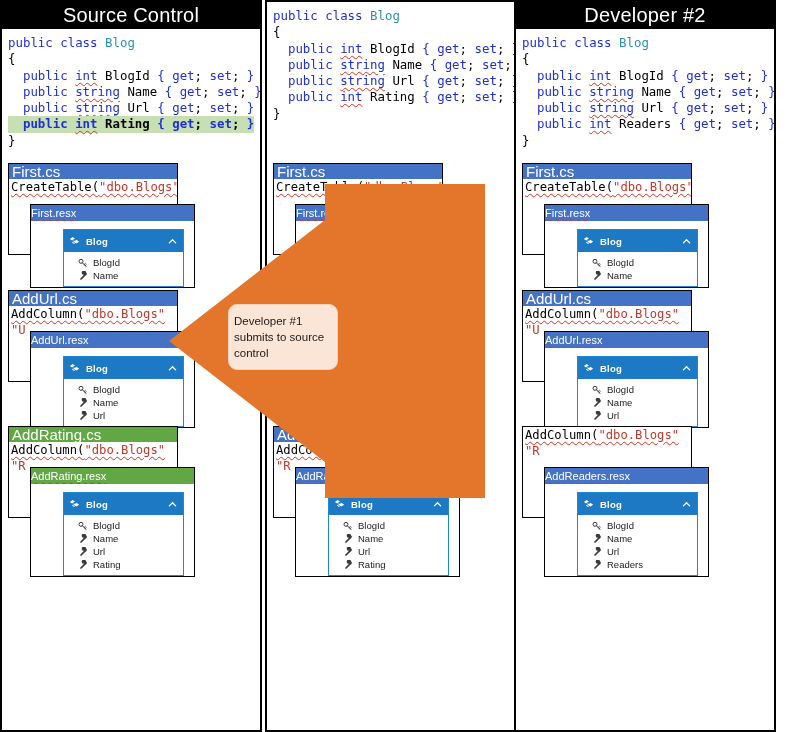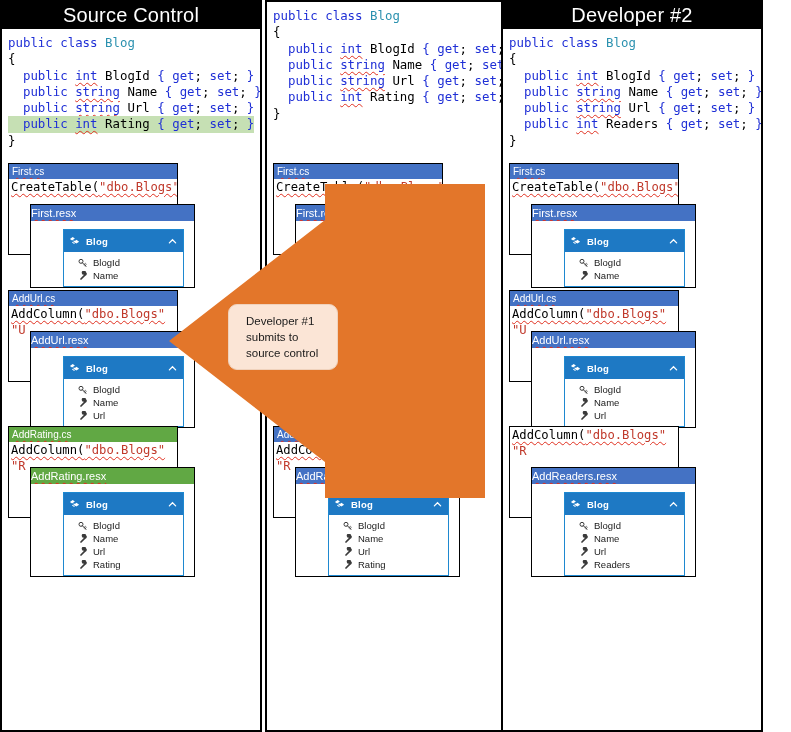--- a/index.html
+++ b/index.html
@@ -14,21 +14,21 @@
   
   .col{
     position:absolute;top:0;height:732px;
     background:#ffffff;
     border:2px solid #000000;
     box-sizing:border-box;
     overflow:hidden;
   }
   .col-0{left:0;width:262px;}
   .col-1{left:265px;width:262px;}
-  .col-2{left:501px;width:262px;}
+  .col-2{left:514px;width:262px;}
 
   .col-title{
     height:27px;line-height:27px;
     background:#000000;color:#ffffff;
     text-align:center;
     font-size:20px;
     letter-spacing:.2px;
     font-family:"Liberation Sans", sans-serif;
   }
 
@@ -38,21 +38,21 @@
     font-size:12.4px;
     line-height:16.3px;
     color:#000000;
     padding:6px 0 0 6px;
     white-space:pre;
     height:130px;
     box-sizing:border-box;
   }
   .kw{color:#1f2fd6;}
   .type-name{color:#2b91af;}
-  .hl{background:#c6e0b4;display:inline-block;}
+  .hl{background:#c6e0b4;display:inline-block;font-weight:bold;}
   .sq{
     text-decoration:underline;
     text-decoration-style:wavy;
     text-decoration-color:#e03020;
     text-decoration-thickness:1px;
     text-underline-offset:2px;
     margin-top:16px;
   }
 
   
@@ -61,21 +61,21 @@
   .cs-card{
     position:absolute;left:0;top:0;
     width:170px;
     background:#ffffff;
     border:1.5px solid #000000;
     box-sizing:border-box;
   }
   .cs-head{
     height:15px;line-height:15px;
     padding-left:3px;
-    font-size:10px;
+    font-size:15px;
     color:#ffffff;
     background:#4472c4;
     font-family:"Liberation Sans", sans-serif;
     white-space:nowrap;
     overflow:hidden;
   }
   .cs-head.green{background:#61a844;}
   .cs-head .u{
     text-decoration:underline;
     text-decoration-color:#e03020;
@@ -144,21 +144,21 @@
 
   
   .arrow-wrap{position:absolute;left:165px;top:182px;width:320px;height:318px;}
   .arrow-label{
     position:absolute;
     left:63px;top:122px;
     width:110px;
     background:#fbe5d6;
     border:1px solid #f0d2bc;
     border-radius:9px;
-    padding:8px 17px;
+    padding:8px 5px;
     font-size:11.5px;
     line-height:16px;
     color:#1a1a1a;
     box-sizing:border-box;
   }
 </style>
 </head>
 <body>
 
 <div class="board">

